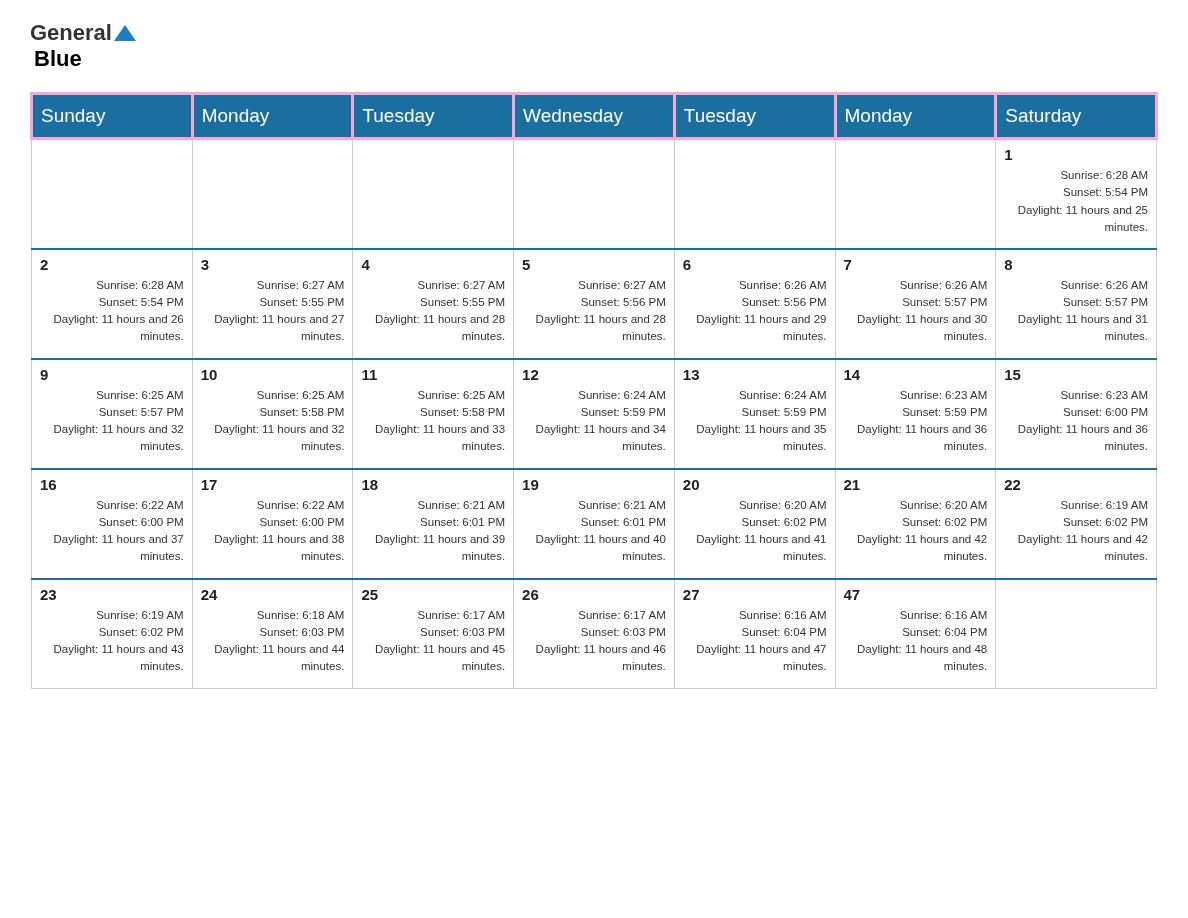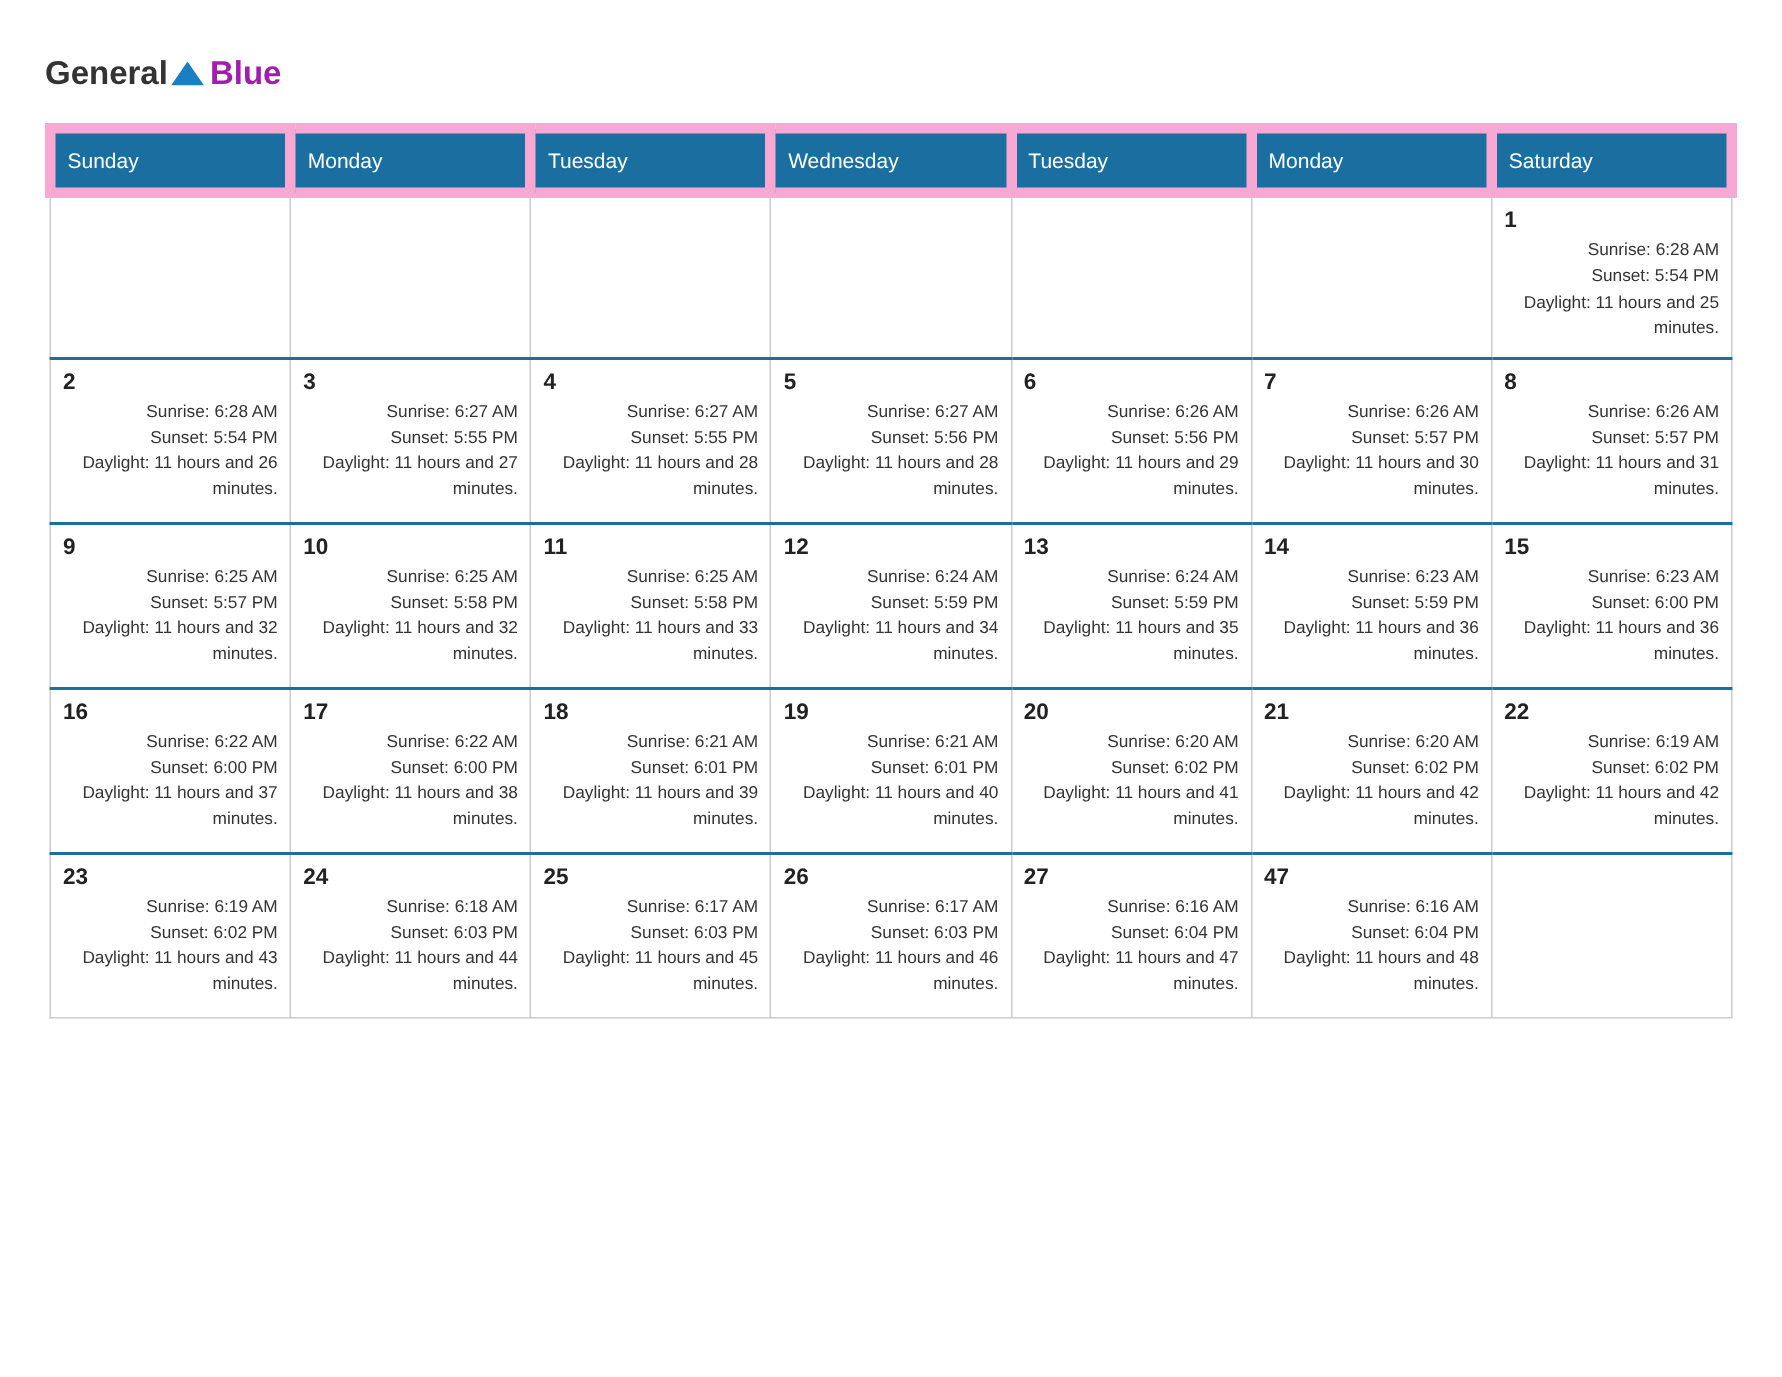--- a/index.html
+++ b/index.html
@@ -16,26 +16,25 @@
       margin-bottom: 20px;
     }
     .logo-text-general {
       font-size: 22px;
       font-weight: bold;
       color: #333;
     }
     .logo-text-blue {
       font-size: 22px;
       font-weight: bold;
-      color: #a21caf;
+      color: #000000;
     }
     .logo-wrapper {
       display: flex;
-      flex-direction: row;
-      margin-top: 16px;
+      flex-direction: column;
     }
     .logo-top {
       display: flex;
       align-items: center;
     }
     .logo-bottom {
       display: flex;
       align-items: center;
       padding-left: 4px;
     }
@@ -55,23 +54,23 @@
     }
     .calendar {
       width: 100%;
       border-collapse: collapse;
     }
     .calendar th {
       background-color: #1a6fa0;
       color: #fff;
       padding: 10px 8px;
       text-align: left;
-      font-size: 14px;
+      font-size: 19px;
       font-weight: normal;
-      border: 7px solid #f9a8d4;
+      border: 3px solid #f9a8d4;
     }
     .calendar td {
       border: 1px solid #ccc;
       vertical-align: top;
       padding: 6px 8px;
       width: 14.28%;
       height: 110px;
     }
     .day-number {
       font-size: 15px;

